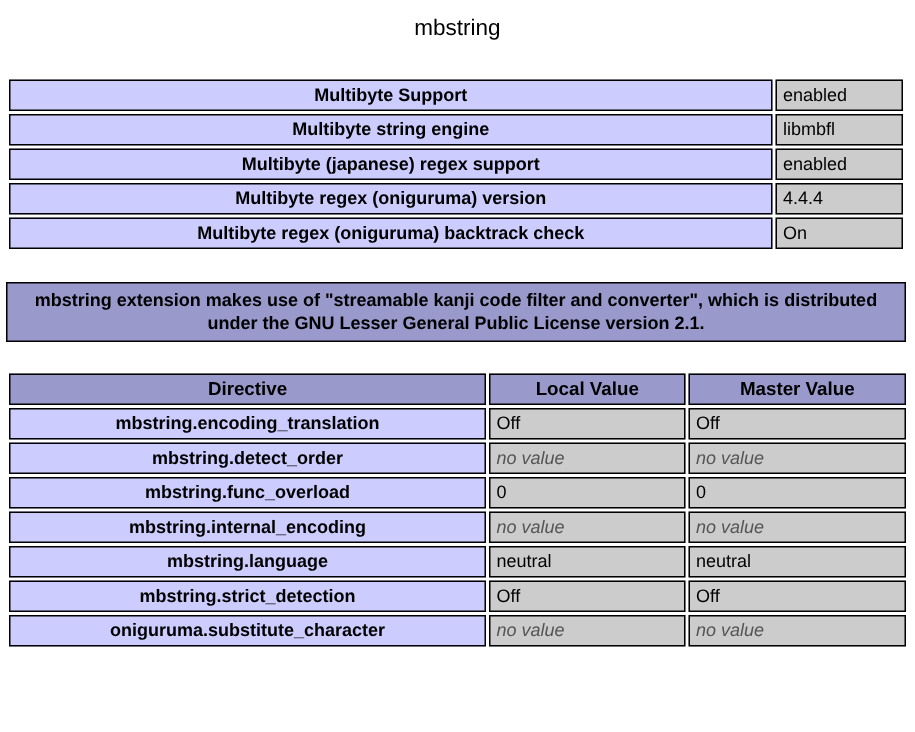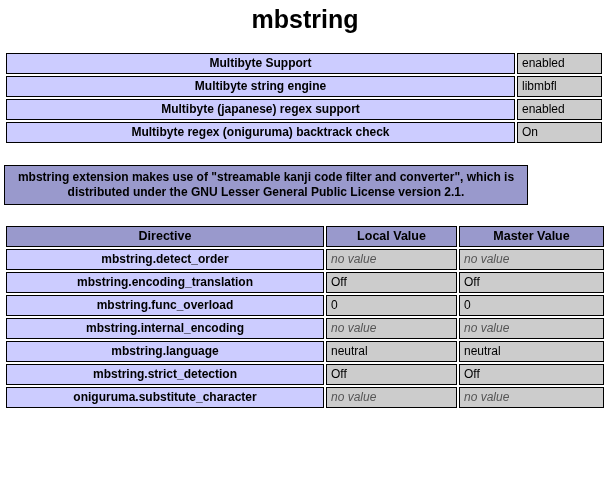--- a/index.html
+++ b/index.html
@@ -15,22 +15,22 @@
     margin: 0;
     padding: 0;
     background: #ffffff;
     width: 610px;
     height: 488px;
     font-family: "Liberation Sans", sans-serif;
     color: var(--text_color);
     overflow: hidden;
   }
   .page-title {
-    font-size: 25px;
-    font-weight: 700;
+    font-size: 15px;
+    font-weight: 400;
     text-align: center;
     margin: 6px 0 0 0;
     line-height: 26px;
   }
   table.php-table {
     border-collapse: separate;
     border-spacing: 2px;
     width: 600px;
     margin-left: 4px;
     table-layout: fixed;
@@ -59,21 +59,21 @@
   td.v {
     background: var(--value_bg);
     font-weight: normal;
     text-align: left;
   }
   td.v.novalue {
     font-style: italic;
     color: var(--no_value_color);
   }
   .notice-box {
-    width: 524px;
+    width: 600px;
     margin: 20px 0 0 4px;
     border: 1px solid var(--border_color);
     background: var(--header_bg);
     font-size: 12px;
     font-weight: bold;
     text-align: center;
     padding: 4px 10px;
     line-height: 15px;
   }
 </style>
@@ -94,20 +94,24 @@
       </tr>
       <tr>
         <td class="e">Multibyte string engine</td>
         <td class="v">libmbfl</td>
       </tr>
       <tr>
         <td class="e">Multibyte (japanese) regex support</td>
         <td class="v">enabled</td>
       </tr>
       <tr>
+        <td class="e">Multibyte regex (oniguruma) version</td>
+        <td class="v">4.4.4</td>
+      </tr>
+      <tr>
         <td class="e">Multibyte regex (oniguruma) backtrack check</td>
         <td class="v">On</td>
       </tr>
     </tbody>
 </table>
 
 <div class="notice-box">mbstring extension makes use of "streamable kanji code filter and converter", which is distributed under the GNU Lesser General Public License version 2.1.</div>
 
 <table class="php-table directives-table">
   <colgroup>
@@ -117,28 +121,28 @@
   </colgroup>
   <thead>
     <tr>
       <th class="h">Directive</th>
       <th class="h">Local Value</th>
       <th class="h">Master Value</th>
     </tr>
   </thead>
   <tbody>
       <tr>
+        <td class="e">mbstring.encoding_translation</td>
+        <td class="v">Off</td>
+        <td class="v">Off</td>
+      </tr>
+      <tr>
         <td class="e">mbstring.detect_order</td>
         <td class="v novalue">no value</td>
         <td class="v novalue">no value</td>
-      </tr>
-      <tr>
-        <td class="e">mbstring.encoding_translation</td>
-        <td class="v">Off</td>
-        <td class="v">Off</td>
       </tr>
       <tr>
         <td class="e">mbstring.func_overload</td>
         <td class="v">0</td>
         <td class="v">0</td>
       </tr>
       <tr>
         <td class="e">mbstring.internal_encoding</td>
         <td class="v novalue">no value</td>
         <td class="v novalue">no value</td>

